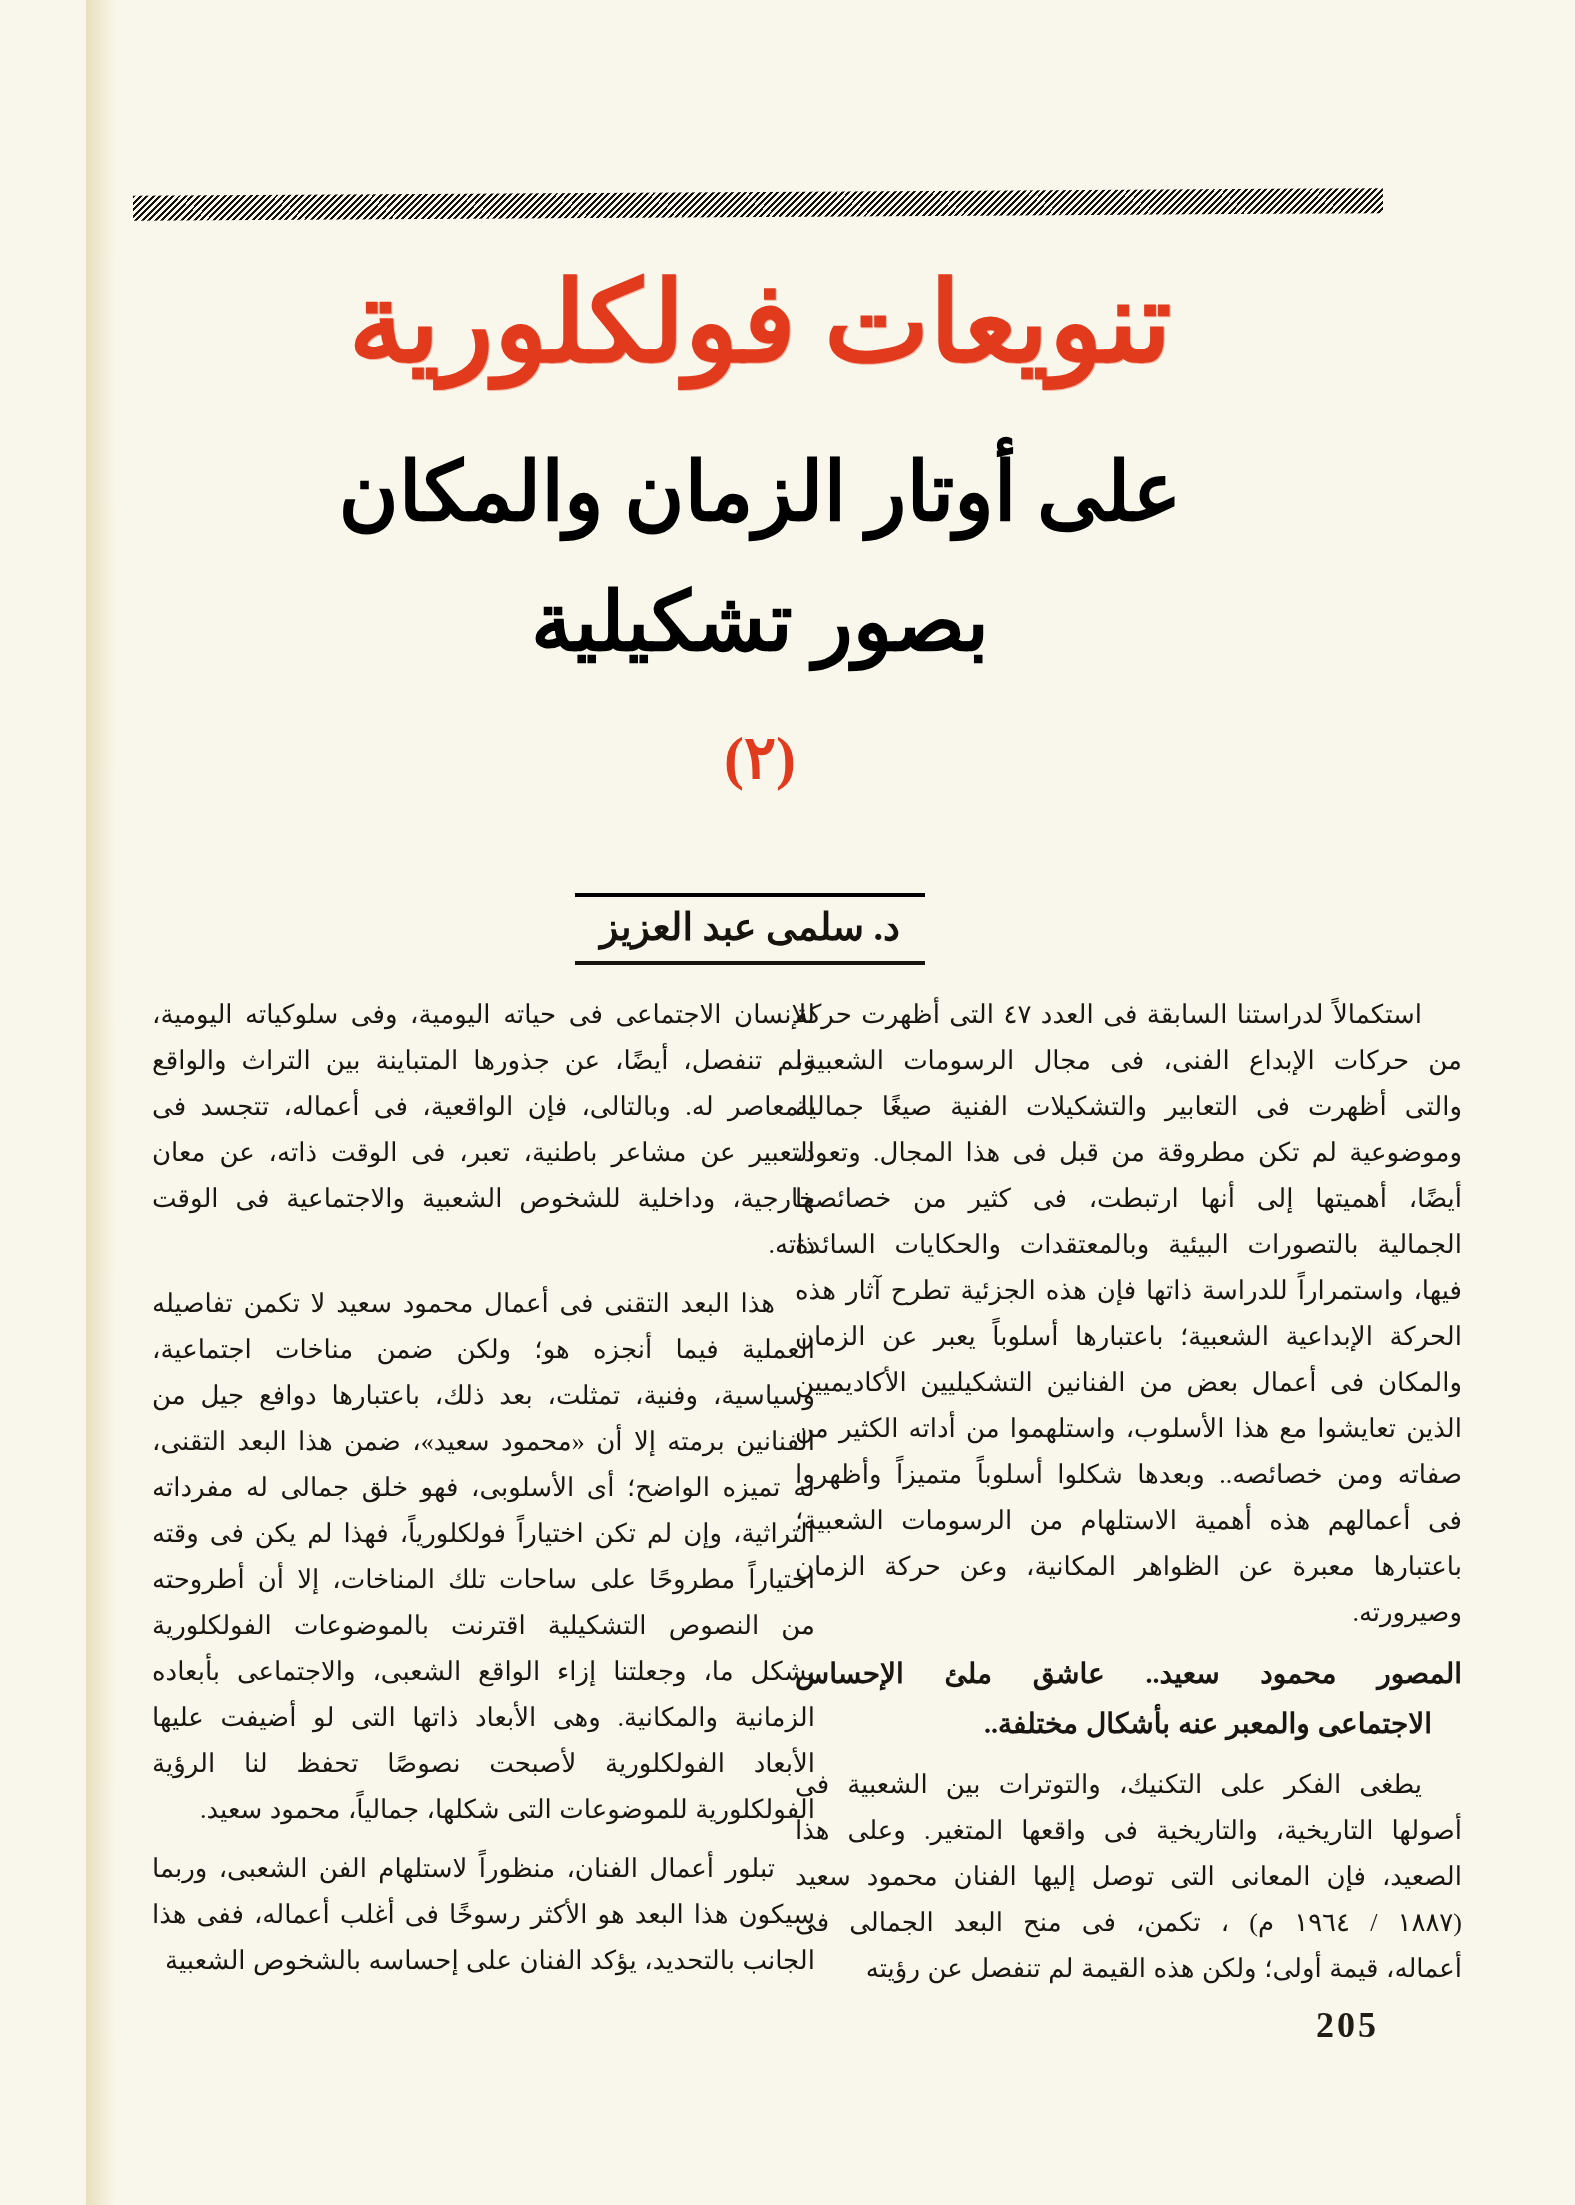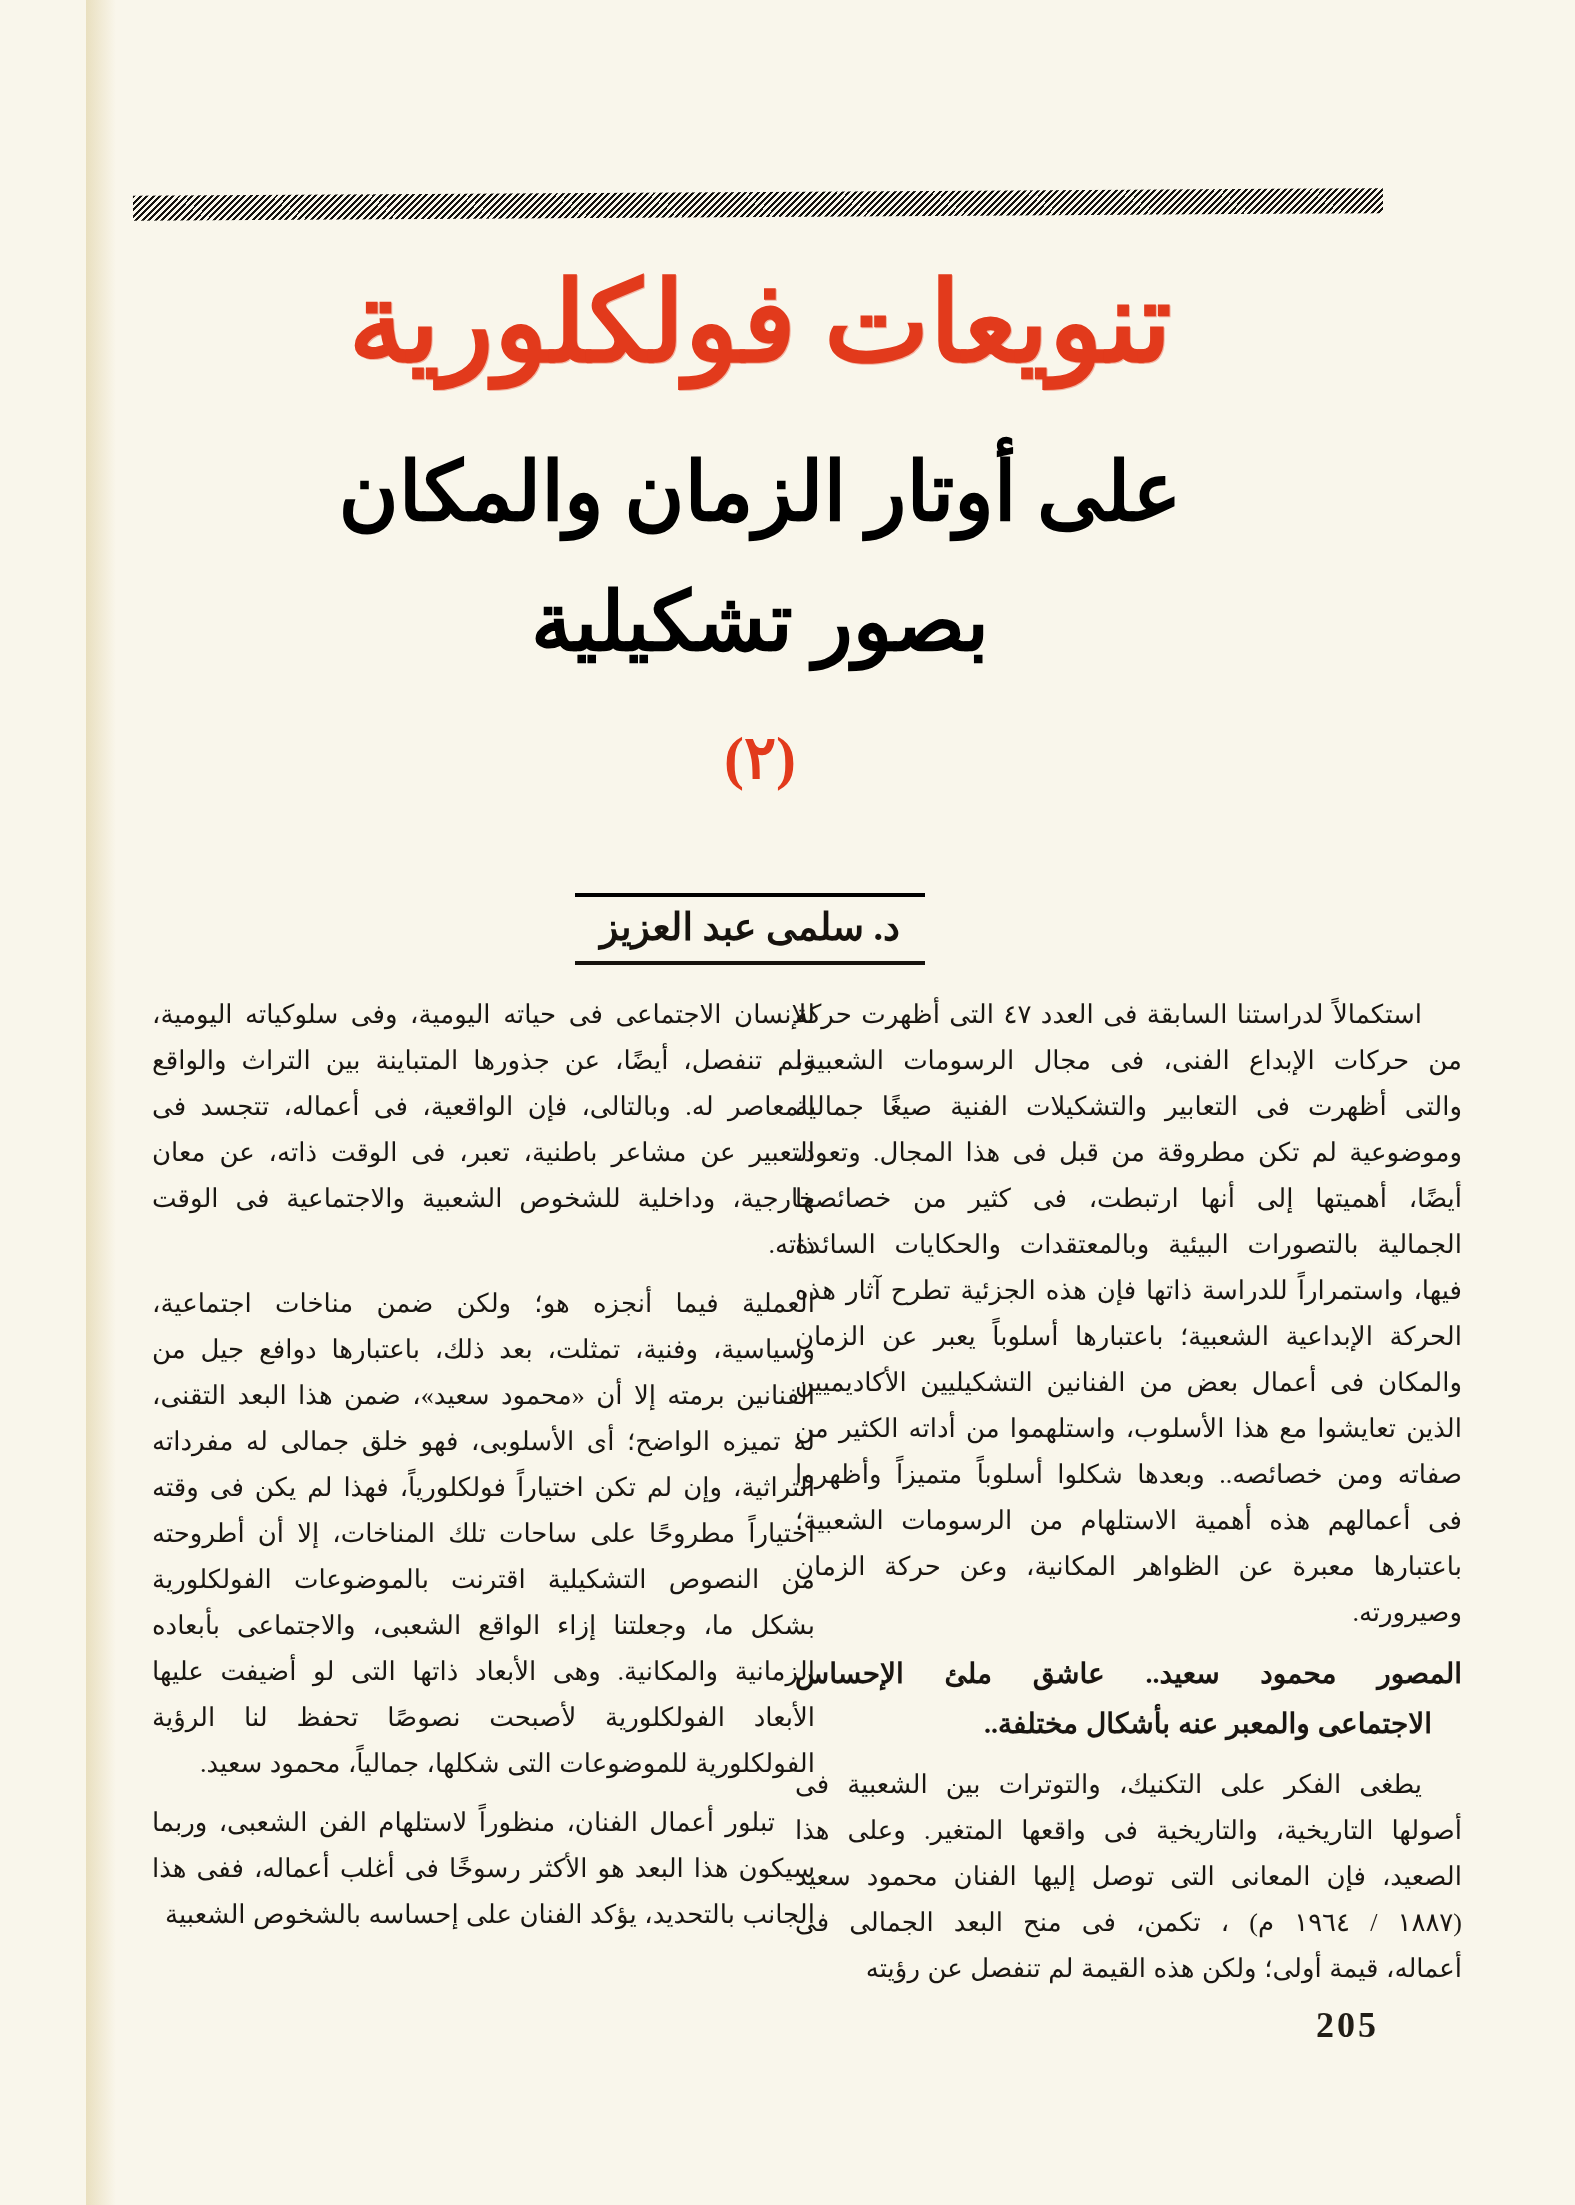--- a/index.html
+++ b/index.html
@@ -133,20 +133,21 @@
     <section class="col col-left">
         <div class="para">
           <div class="line">للإنسان الاجتماعى فى حياته اليومية، وفى سلوكياته اليومية،</div>
           <div class="line">ولم تنفصل، أيضًا، عن جذورها المتباينة بين التراث والواقع</div>
           <div class="line">المعاصر له. وبالتالى، فإن الواقعية، فى أعماله، تتجسد فى</div>
           <div class="line">التعبير عن مشاعر باطنية، تعبر، فى الوقت ذاته، عن معان</div>
           <div class="line">خارجية، وداخلية للشخوص الشعبية والاجتماعية فى الوقت</div>
           <div class="line last">ذاته.</div>
         </div>
         <div class="para gap">
+          <div class="line indent">هذا البعد التقنى فى أعمال محمود سعيد لا تكمن تفاصيله</div>
           <div class="line">العملية فيما أنجزه هو؛ ولكن ضمن مناخات اجتماعية،</div>
           <div class="line">وسياسية، وفنية، تمثلت، بعد ذلك، باعتبارها دوافع جيل من</div>
           <div class="line">الفنانين برمته إلا أن «محمود سعيد»، ضمن هذا البعد التقنى،</div>
           <div class="line">له تميزه الواضح؛ أى الأسلوبى، فهو خلق جمالى له مفرداته</div>
           <div class="line">التراثية، وإن لم تكن اختياراً فولكلورياً، فهذا لم يكن فى وقته</div>
           <div class="line">اختياراً مطروحًا على ساحات تلك المناخات، إلا أن أطروحته</div>
           <div class="line">من النصوص التشكيلية اقترنت بالموضوعات الفولكلورية</div>
           <div class="line">بشكل ما، وجعلتنا إزاء الواقع الشعبى، والاجتماعى بأبعاده</div>
           <div class="line">الزمانية والمكانية. وهى الأبعاد ذاتها التى لو أضيفت عليها</div>
           <div class="line">الأبعاد الفولكلورية لأصبحت نصوصًا تحفظ لنا الرؤية</div>

